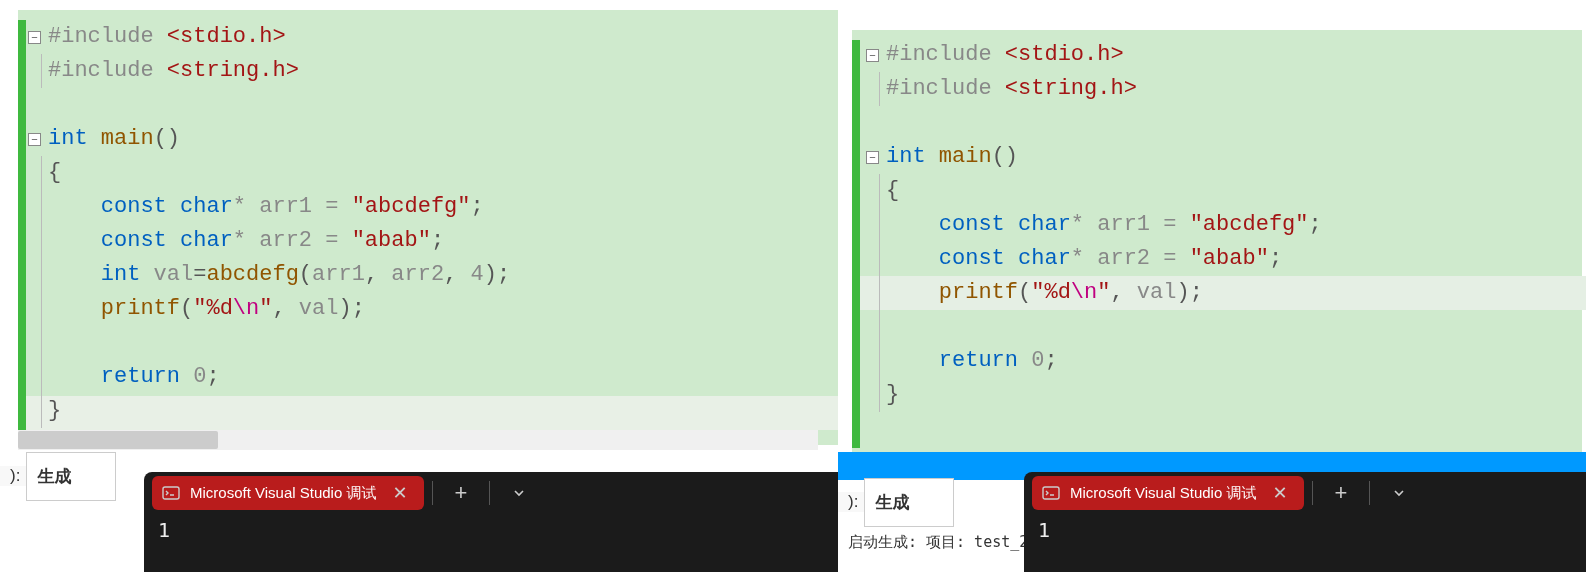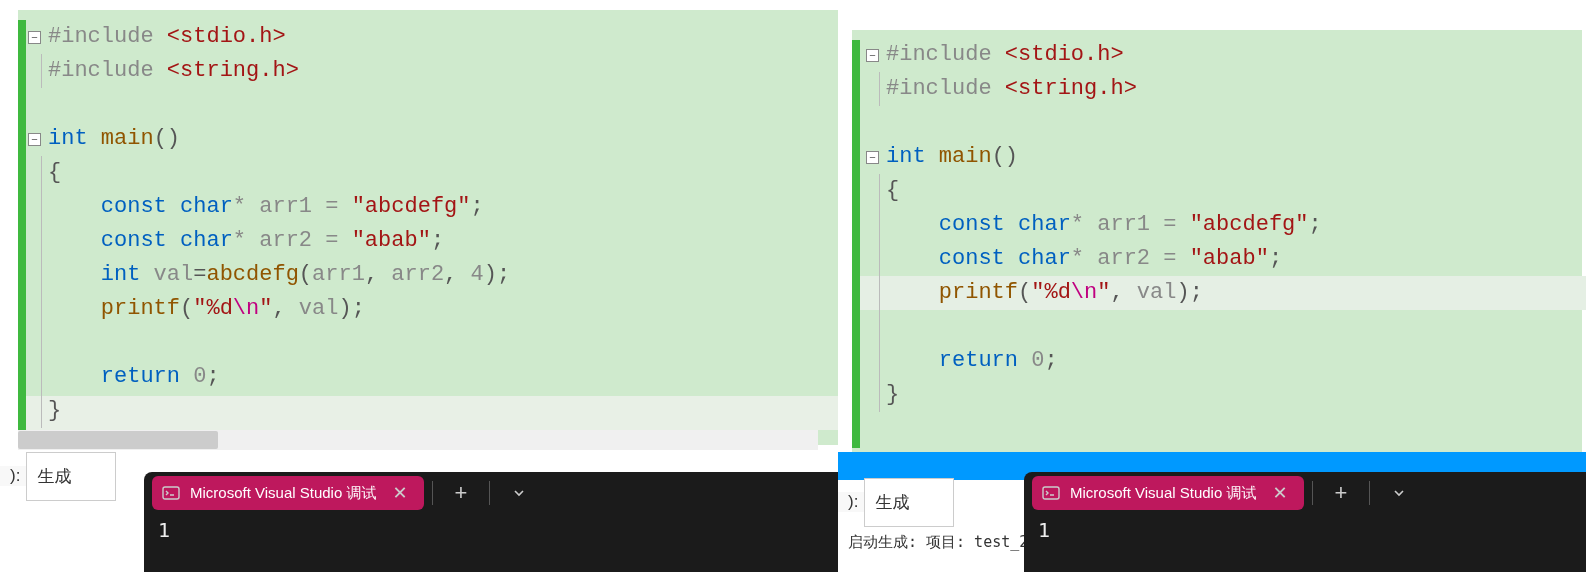--- a/index.html
+++ b/index.html
@@ -141,20 +141,21 @@
       color: #333;
       background: #f8f8f8;
     }
     .output-dropdown {
       background: #fff;
       border: 1px solid #ccc;
       padding: 12px 10px;
       min-width: 90px;
       font-size: 17px;
       z-index: 6;
+      font-weight: bold;
     }
     
     .pane-right .output-label-row { bottom: 52px; }
     .pane-right .blue-bar {
       position: absolute;
       left: 0;
       bottom: 92px;
       height: 28px;
       width: 100%;
       background: #0099ff;
@@ -188,21 +189,21 @@
     .term-titlebar {
       display: flex;
       align-items: center;
       height: 42px;
       padding: 0 8px;
       gap: 4px;
     }
     .term-tab {
       display: flex;
       align-items: center;
-      background: #be185d;
+      background: #b91c1c;
       padding: 4px 10px;
       border-radius: 6px;
       gap: 10px;
       color: #fff;
       font-size: 15px;
     }
     .term-icon {
       width: 18px;
       height: 18px;
       display: inline-flex;

